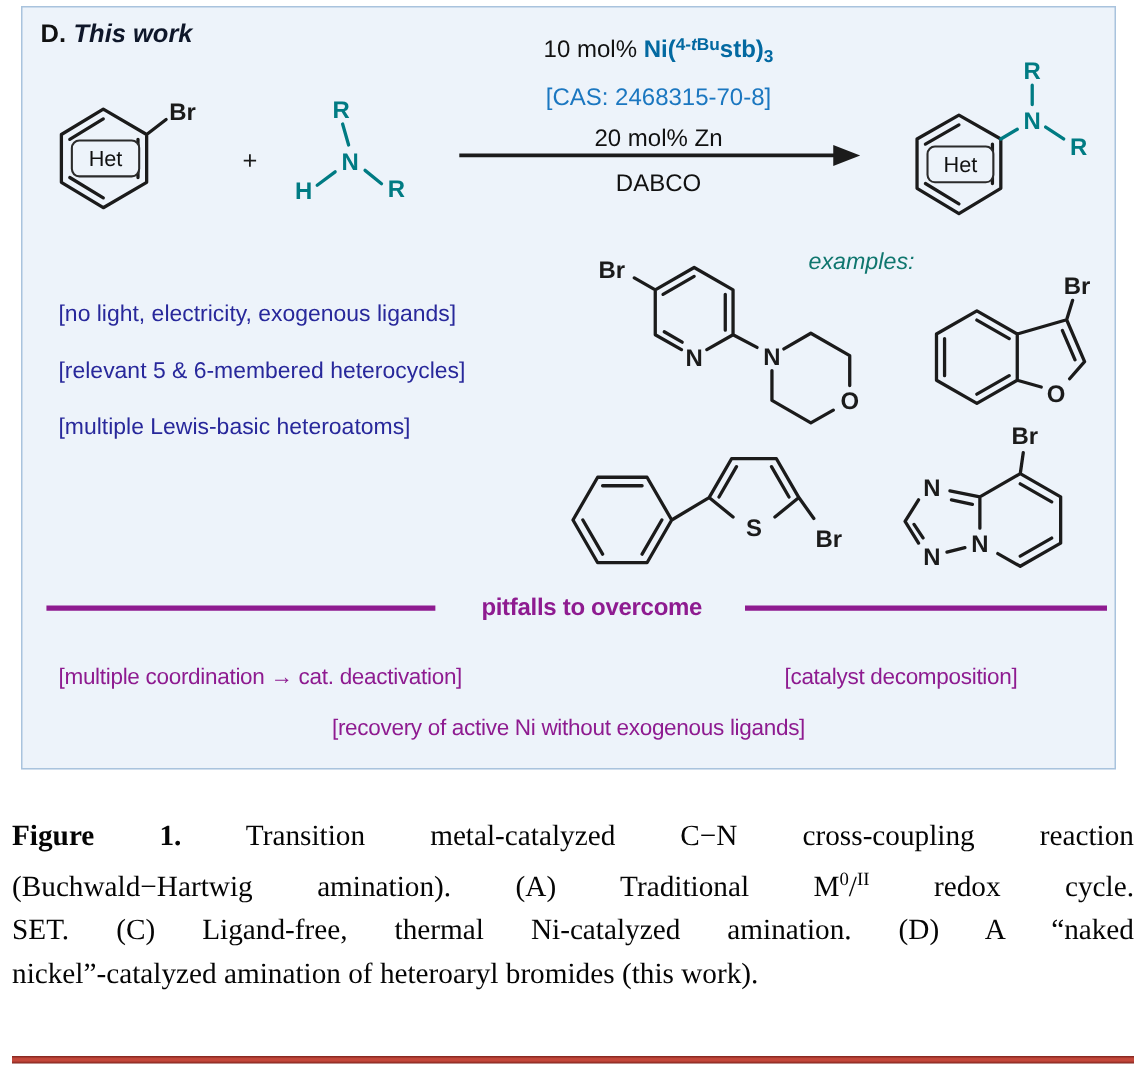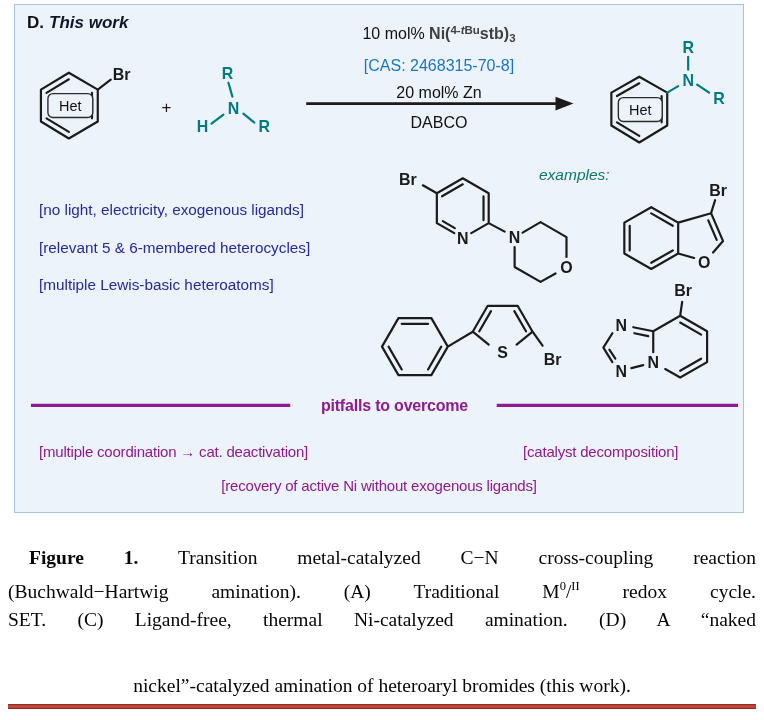--- a/index.html
+++ b/index.html
@@ -5,40 +5,40 @@
   html,body{margin:0;padding:0;background:#fff;}
   .page{position:relative;width:764px;height:720px;background:#ffffff;overflow:hidden;
         font-family:"Liberation Sans",sans-serif;}
   .panel{position:absolute;left:14px;top:4px;width:730px;height:509px;box-sizing:border-box;
          background:#edf3fa;border:1px solid #a9c3dd;}
   .scheme-svg{position:absolute;left:0;top:0;width:728px;height:507px;}
   .abs{position:absolute;}
   .title{left:12px;top:8px;font-size:17px;font-weight:bold;color:#111;white-space:nowrap;}
   .title .tw{color:#0f172a;font-style:italic;margin-left:5px;}
   .conds{left:293px;top:12px;width:262px;text-align:center;font-size:16px;line-height:27px;color:#111;white-space:nowrap;}
-  .cat{color:#404040;font-weight:bold;}
+  .cat{color:#0369a1;font-weight:bold;}
   .cas{color:#1b77c0;}
   .sup{font-size:11.5px;vertical-align:5px;}
   .sub{font-size:11.5px;vertical-align:-3px;}
   .it{font-style:italic;}
   .dabco{left:293px;top:109px;width:262px;text-align:center;font-size:16px;color:#111;}
   .examples{left:524px;top:161px;font-size:15.5px;font-style:italic;color:#0f766e;}
   .features{left:24px;top:186px;font-size:15.3px;line-height:37.6px;color:#28289b;white-space:nowrap;}
   .pit{color:#8e1b90;letter-spacing:-0.2px;}
   .pit-header{left:289px;top:392px;width:181px;text-align:center;font-size:16px;font-weight:bold;}
   .pit-item{font-size:15px;white-space:nowrap;}
   .pit-left{left:24px;top:438px;}
   .pit-right{left:508px;top:438px;}
   .pit-center{left:0;top:472px;width:100%;text-align:center;}
   .caption{position:absolute;left:8px;top:544px;width:748px;
            font-family:"Liberation Serif",serif;font-size:19.5px;line-height:28.4px;color:#050505;}
   .cl{text-align:justify;text-align-last:justify;}
-  .cl-last{text-align:center;margin-top:37px;}
+  .cl-last{text-align:left;}
   .caption sup{font-size:12.5px;}
-  .caption .b{font-weight:bold;margin-left:21px;}
+  .caption .b{font-weight:bold;}
   .red-rule{position:absolute;left:8px;top:704px;width:748px;height:5px;
             background:linear-gradient(#7e231d,#c4473a 35% 65%,#7e231d);}
   
   .bond{stroke:#1b1b1b;stroke-width:2.2;fill:none;stroke-linecap:round;stroke-linejoin:round;}
   .bond-teal{stroke:#007b83;stroke-width:2.2;fill:none;stroke-linecap:round;}
   .purple-line{stroke:#8e1b90;stroke-width:3.4;fill:none;}
   .arrow-line{stroke:#1b1b1b;stroke-width:2.6;}
   .arrow-head{fill:#1b1b1b;}
   .atom{font:700 16px "Liberation Sans",sans-serif;fill:#1b1b1b;text-anchor:middle;}
   .atom-teal{fill:#007b83;}

